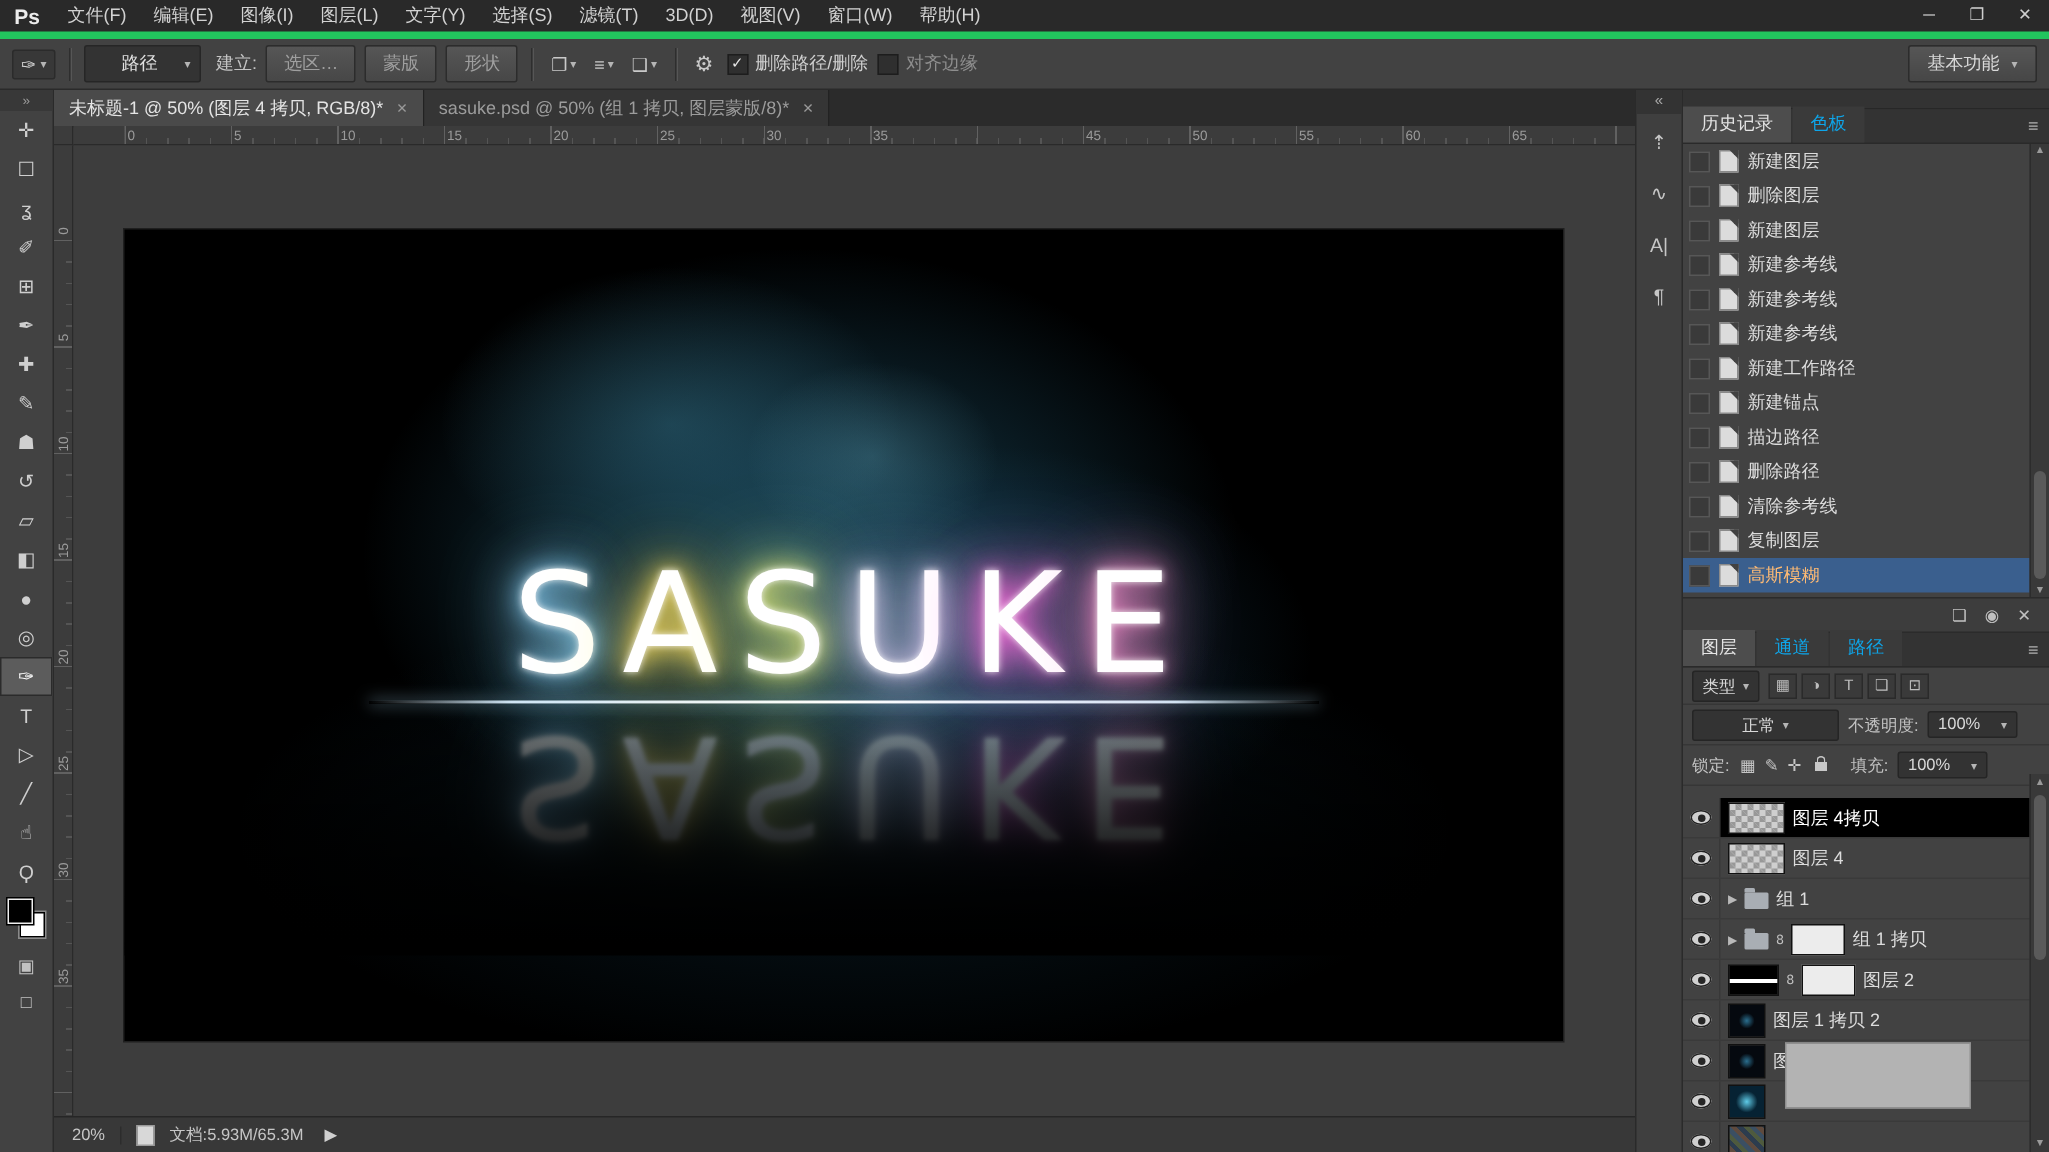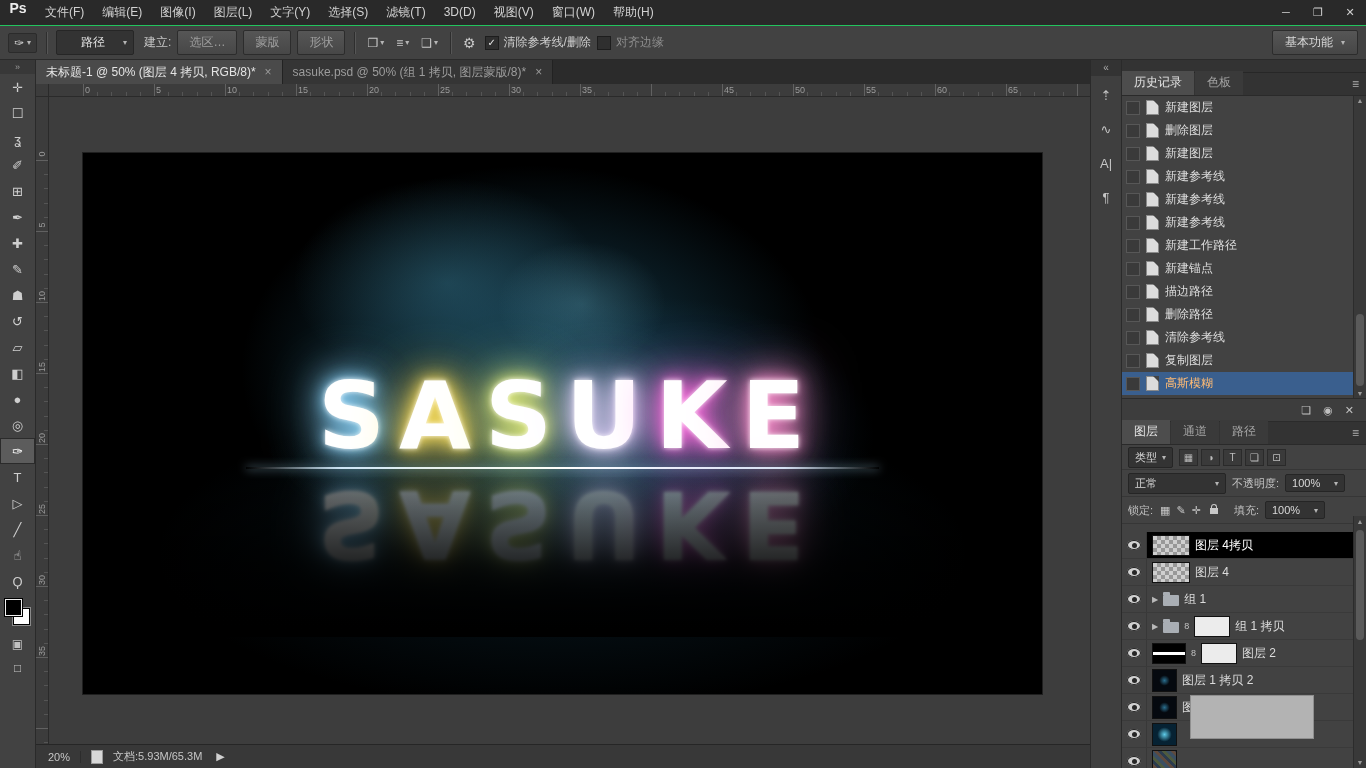--- a/index.html
+++ b/index.html
@@ -3,21 +3,21 @@
 <meta charset="utf-8">
 <style>
   html,body{margin:0;padding:0;background:#1a1a1a}
   .app{position:relative;width:1366px;height:768px;background:#454545;overflow:hidden;
        font-family:"Liberation Sans","DejaVu Sans",sans-serif;font-size:12px;color:#d6d6d6;
        user-select:none}
   i{font-style:normal}
 
   
   .menu-bar{position:absolute;left:0;top:0;width:100%;height:26px;background:#292929;
-            border-bottom:1px solid #22c55e;display:flex;box-sizing:border-box}
+            border-bottom:5px solid #22c55e;display:flex;align-items:center;box-sizing:border-box}
   .ps-logo{width:36px;text-align:center;font-weight:bold;font-size:14px;color:#ececec}
   .menus{display:flex}
   .menu-item{padding:0 9px;line-height:25px;color:#d2d2d2;white-space:nowrap}
   .win-controls{margin-left:auto;display:flex}
   .win-btn{width:32px;text-align:center;line-height:25px;color:#cfcfcf;font-size:11px}
 
   
   .options-bar{position:absolute;left:0;top:26px;width:100%;height:34px;background:#424242;
                border-bottom:1px solid #2a2a2a;display:flex;align-items:center;gap:6px;
                padding:0 8px;box-sizing:border-box}
@@ -87,21 +87,21 @@
   .viewport{position:absolute;left:13px;top:13px;right:0;bottom:0;background:#3d3d3d;overflow:hidden}
   .artwork{position:absolute;left:34px;top:56px;width:959px;height:541px;box-shadow:0 0 0 1px #1f1f1f;
     background:
       radial-gradient(ellipse 120px 90px at 52% 28%, rgba(130,215,240,.22), transparent 70%),
       radial-gradient(ellipse 430px 300px at 47% 40%, rgba(46,125,160,.52), rgba(46,125,160,0) 68%),
       radial-gradient(ellipse 220px 150px at 38% 24%, rgba(90,180,210,.28), transparent 70%),
       radial-gradient(ellipse 300px 190px at 60% 52%, rgba(36,100,140,.38), transparent 72%),
       radial-gradient(ellipse 520px 200px at 50% 74%, rgba(28,85,115,.28), transparent 78%),
       #000}
   .word{position:absolute;left:0;width:100%;text-align:center;font-family:"DejaVu Sans",sans-serif;
-        font-weight:bold;font-size:93px;line-height:1;letter-spacing:2px;white-space:nowrap}
+        font-weight:normal;font-size:93px;line-height:1;letter-spacing:2px;white-space:nowrap}
   .word.main{top:217px}
   .letter{color:#fff;padding:0 6px;
           text-shadow:0 0 5px rgba(255,255,255,.85),0 0 16px var(--glow,#fff),
                       0 0 34px var(--glow,#fff),0 0 58px var(--glow,#fff)}
   .shine-line{position:absolute;left:17%;top:314px;width:66%;height:2px;
       background:linear-gradient(90deg,transparent,rgba(220,240,255,.95) 15%,#fff 50%,
                  rgba(220,240,255,.95) 85%,transparent);
       box-shadow:0 0 10px rgba(180,230,255,.8)}
   .word.reflection{top:324px;transform:scaleY(-1);opacity:.45;filter:blur(1.5px)}
   .reflect-fade{position:absolute;left:0;top:324px;width:100%;height:160px;
@@ -119,21 +119,21 @@
               border-left:1px solid #2a2a2a;border-right:1px solid #2a2a2a;box-sizing:border-box}
   .strip-top{height:16px;background:#333;color:#a8a8a8;font-size:10px;text-align:center;line-height:16px}
   .strip-icon{width:100%;height:30px;margin-top:4px;display:flex;align-items:center;
               justify-content:center;color:#c6c6c6;font-size:13px}
 
   
   .dock{position:absolute;left:1122px;top:60px;width:244px;height:708px;background:#424242}
   .dock-header{height:12px;background:#333;border-bottom:1px solid #272727}
   .panel-tabs{height:22px;background:#333;display:flex;align-items:flex-end;gap:1px;
               border-bottom:1px solid #2a2a2a}
-  .ptab{padding:3px 12px 4px;background:#3a3a3a;color:#a3a3a3}
+  .ptab{padding:3px 12px 4px;background:#3a3a3a;color:#0ea5e9}
   .ptab.active{background:#4d4d4d;color:#e4e4e4}
   .panel-menu{margin-left:auto;color:#b0b0b0;padding:0 7px 4px;font-size:12px}
 
   .history-body{position:relative;height:302px;background:#424242;overflow:hidden}
   .h-row{height:23px;display:flex;align-items:center;gap:6px;padding:0 16px 0 4px;box-sizing:border-box}
   .h-row.selected{background:#3a5f8e}
   .h-check{width:12px;height:12px;background:#3a3a3a;border:1px solid #575757;flex:none}
   .page-icon{width:11px;height:13px;background:#dcdcdc;border:1px solid #8a8a8a;position:relative;flex:none}
   .page-icon::before{content:'';position:absolute;right:-1px;top:-1px;border-style:solid;
                      border-width:3px;border-color:#424242 #424242 transparent transparent}
@@ -144,21 +144,21 @@
   .h-scroll .arr{position:absolute;left:0;width:100%;text-align:center;font-size:7px;color:#9a9a9a}
   .h-scroll .up{top:1px}.h-scroll .dn{bottom:1px}
   .h-thumb{position:absolute;right:2px;bottom:12px;width:8px;height:72px;background:#5a5a5a;border-radius:4px}
   .history-footer{height:22px;background:#3d3d3d;border-top:1px solid #2b2b2b;border-bottom:1px solid #2b2b2b;
                   display:flex;align-items:center;justify-content:flex-end;gap:12px;padding:0 12px}
   .hf-icon{color:#c0c0c0;font-size:11px}
 
   .filter-row{height:24px;display:flex;align-items:center;gap:4px;padding:0 6px;border-bottom:1px solid #363636}
   .mini-dd{display:flex;align-items:center;gap:5px;background:#333;border:1px solid #252525;border-radius:2px;
            padding:2px 6px;color:#d8d8d8;font-size:11px;white-space:nowrap}
-  .mini-dd.wide{width:84px;justify-content:space-between}
+  .mini-dd.wide{width:84px;justify-content:center}
   .mini-dd.val{width:46px;justify-content:space-between}
   .f-icons{display:flex;gap:3px;margin-left:2px}
   .f-icon{width:19px;height:17px;background:#3a3a3a;border:1px solid #2a2a2a;display:flex;
           align-items:center;justify-content:center;color:#bdbdbd;font-size:10px;box-sizing:border-box}
   .blend-row,.lock-row{height:26px;display:flex;align-items:center;gap:6px;padding:0 6px;
                        border-bottom:1px solid #363636}
   .small-label{font-size:11px;color:#c2c2c2;white-space:nowrap}
   .l-icon{color:#c5c5c5;font-size:11px;padding:0 1px}
   .lock-icon{position:relative;width:8px;height:6px;background:#c8c8c8;display:inline-block;margin:2px 2px 0}
   .lock-icon::before{content:'';position:absolute;top:-4px;left:1px;width:4px;height:4px;
@@ -261,21 +261,21 @@
     <div class="opt-icon-btn">
       <span>❑</span>
       <span class="caret">▾</span>
     </div>
     <span class="vsep"></span>
     <span class="opt-gear">⚙</span>
     <label class="opt-check">
       <span class="checkbox checked">
           <i>✓</i>
         </span>
-      <span>清除参考线/删除</span>
+      <span>删除路径/删除</span>
     </label>
     <label class="opt-check dim">
       <span class="checkbox"></span>
       <span>对齐边缘</span>
     </label>
     <div class="workspace-btn">
       <span>基本功能</span>
       <span class="caret">▾</span>
     </div>
   </div>

